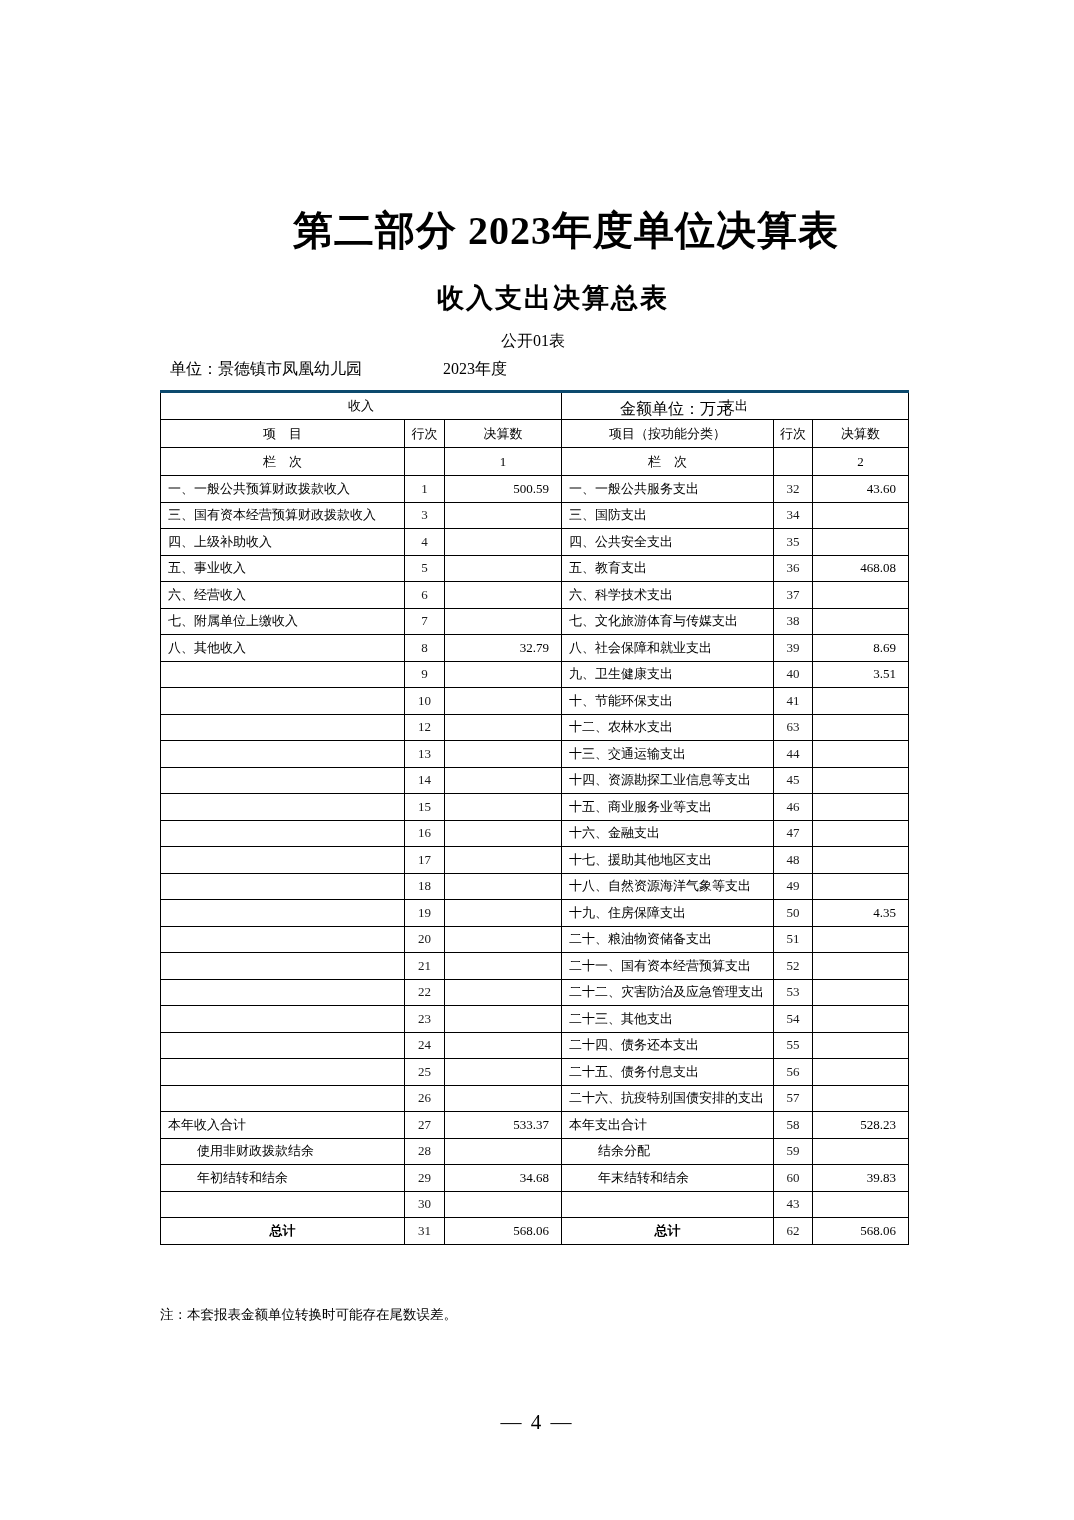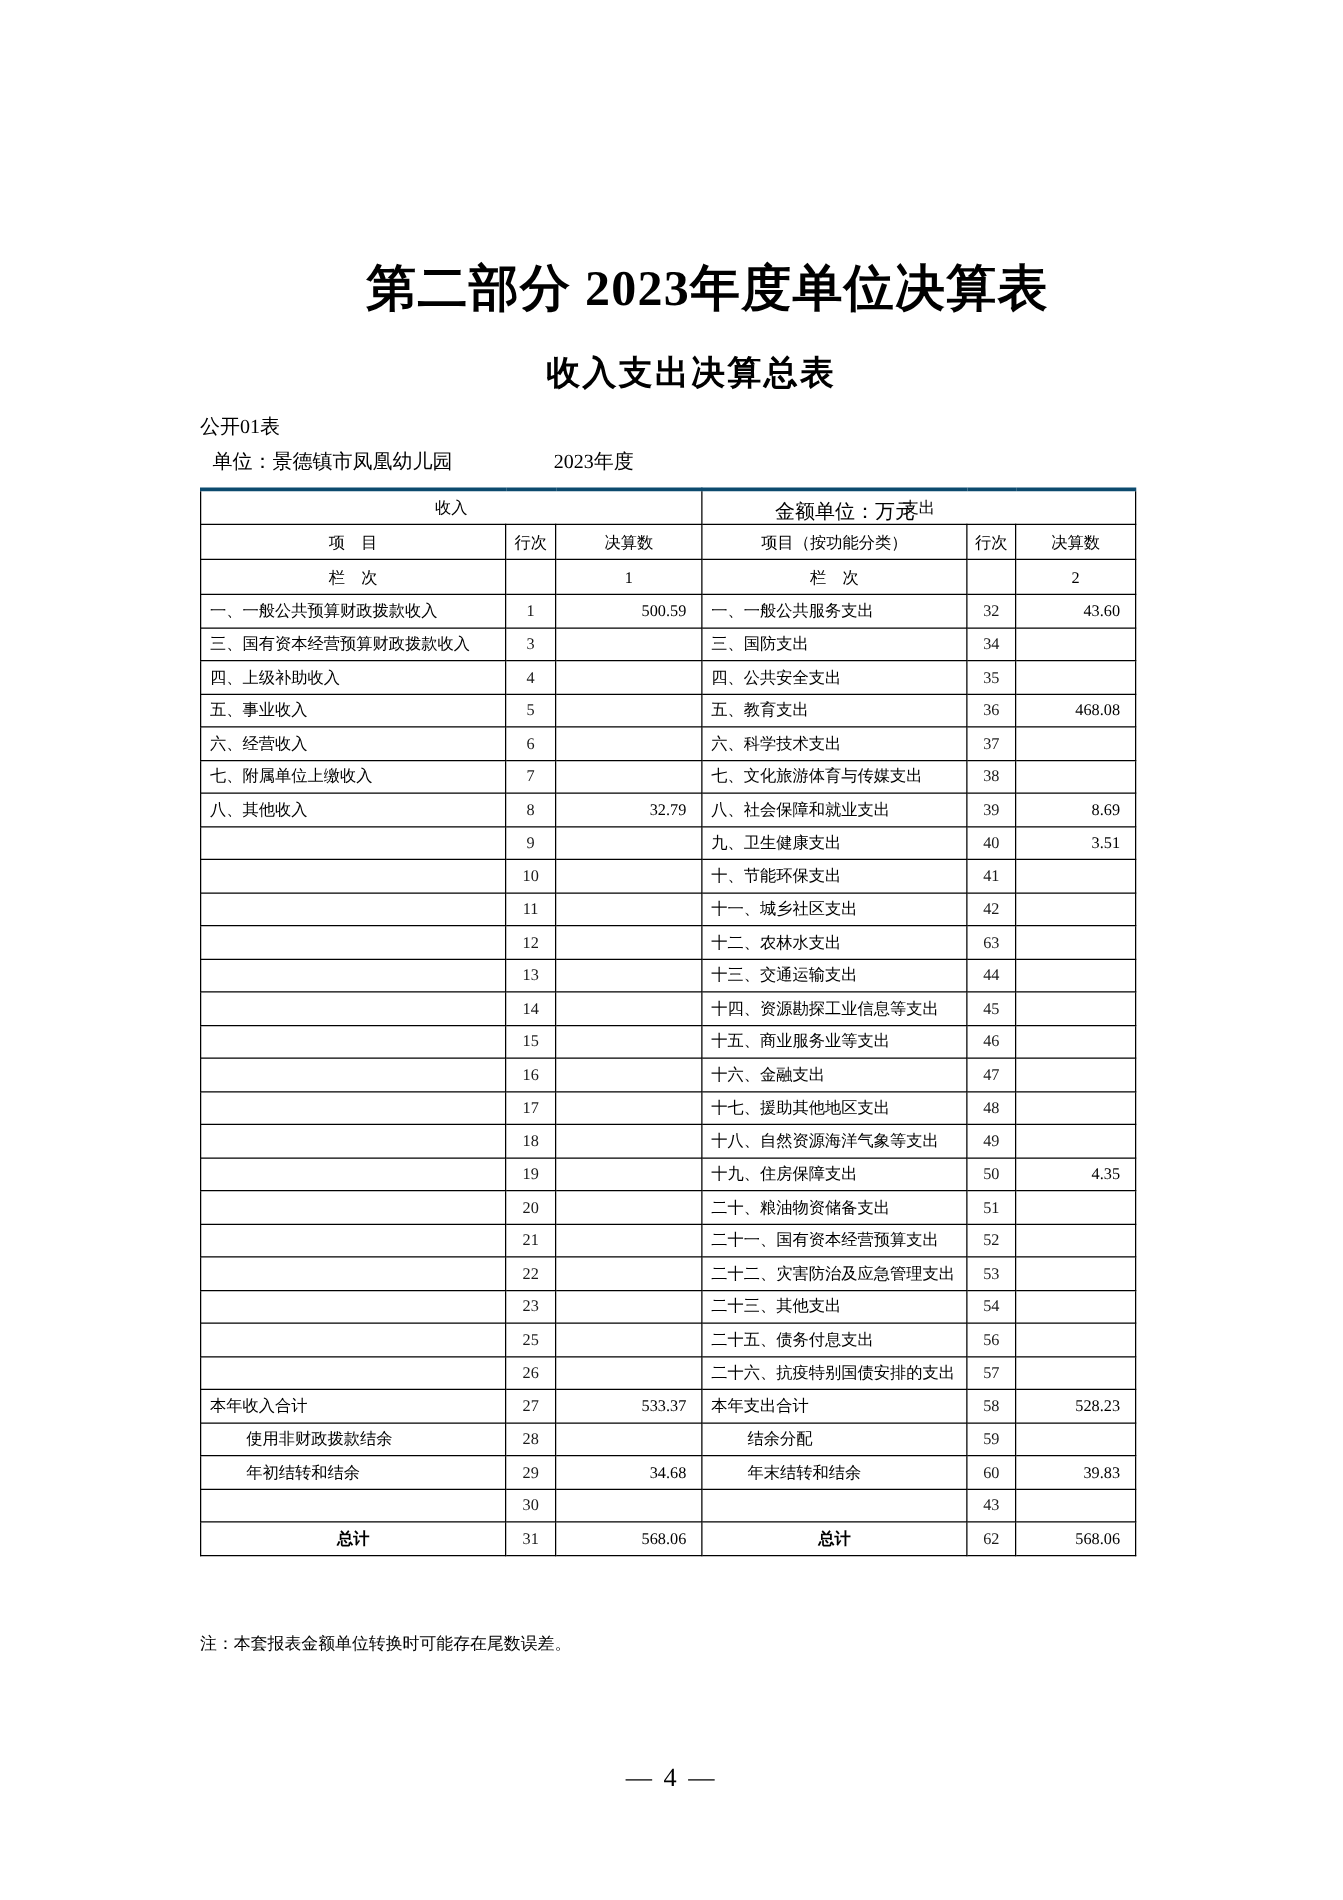--- a/index.html
+++ b/index.html
@@ -34,21 +34,21 @@
     text-align: center;
     font-size: 27px;
     font-weight: bold;
     font-family: "Liberation Sans", "DejaVu Sans", sans-serif;
     letter-spacing: 2px;
     padding-left: 32px;
   }
   .form-code {
     position: absolute;
     top: 331px; left: 160px; width: 748px;
-    text-align: left;
+    text-align: center;
     font-size: 16px;
     padding-right: 2px;
   }
   .meta-row {
     position: absolute;
     top: 359px; left: 160px; width: 748px; height: 26px;
     font-size: 16px;
   }
   .meta-row .unit   { position: absolute; left: 10px;  top: 0; }
   .meta-row .year   { position: absolute; left: 283px; top: 0; }
@@ -210,28 +210,20 @@
         <tr>
           <td class="item"></td>
           <td class="rowno">10</td>
           <td class="amt"></td>
           <td class="item">十、节能环保支出</td>
           <td class="rowno">41</td>
           <td class="amt"></td>
         </tr>
         <tr>
           <td class="item"></td>
-          <td class="rowno">11</td>
-          <td class="amt"></td>
-          <td class="item">十一、城乡社区支出</td>
-          <td class="rowno">42</td>
-          <td class="amt"></td>
-        </tr>
-        <tr>
-          <td class="item"></td>
           <td class="rowno">12</td>
           <td class="amt"></td>
           <td class="item">十二、农林水支出</td>
           <td class="rowno">63</td>
           <td class="amt"></td>
         </tr>
         <tr>
           <td class="item"></td>
           <td class="rowno">13</td>
           <td class="amt"></td>
@@ -310,20 +302,28 @@
           <td class="item">二十二、灾害防治及应急管理支出</td>
           <td class="rowno">53</td>
           <td class="amt"></td>
         </tr>
         <tr>
           <td class="item"></td>
           <td class="rowno">23</td>
           <td class="amt"></td>
           <td class="item">二十三、其他支出</td>
           <td class="rowno">54</td>
+          <td class="amt"></td>
+        </tr>
+        <tr>
+          <td class="item"></td>
+          <td class="rowno">24</td>
+          <td class="amt"></td>
+          <td class="item">二十四、债务还本支出</td>
+          <td class="rowno">55</td>
           <td class="amt"></td>
         </tr>
         <tr>
           <td class="item"></td>
           <td class="rowno">25</td>
           <td class="amt"></td>
           <td class="item">二十五、债务付息支出</td>
           <td class="rowno">56</td>
           <td class="amt"></td>
         </tr>

